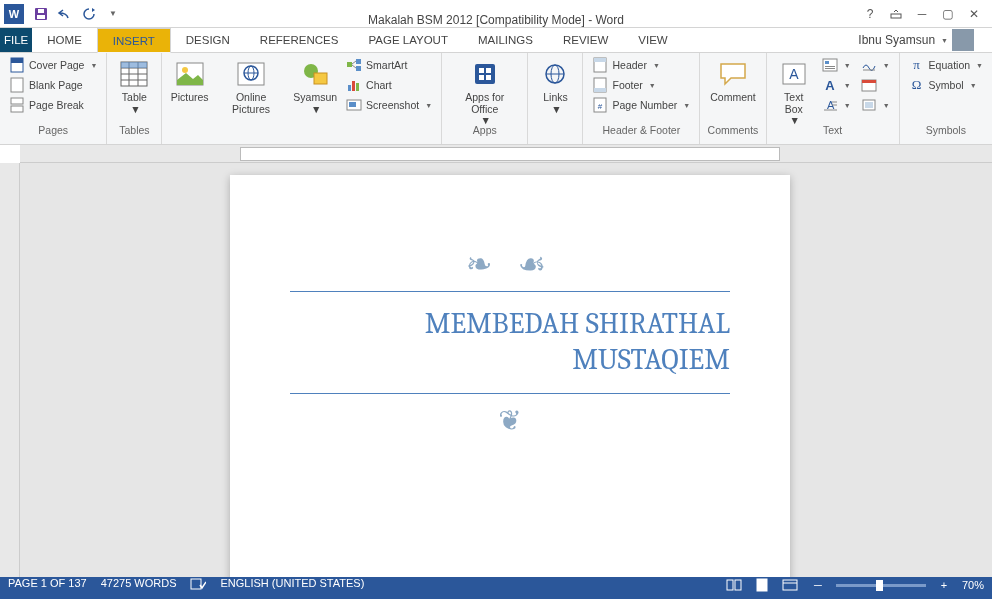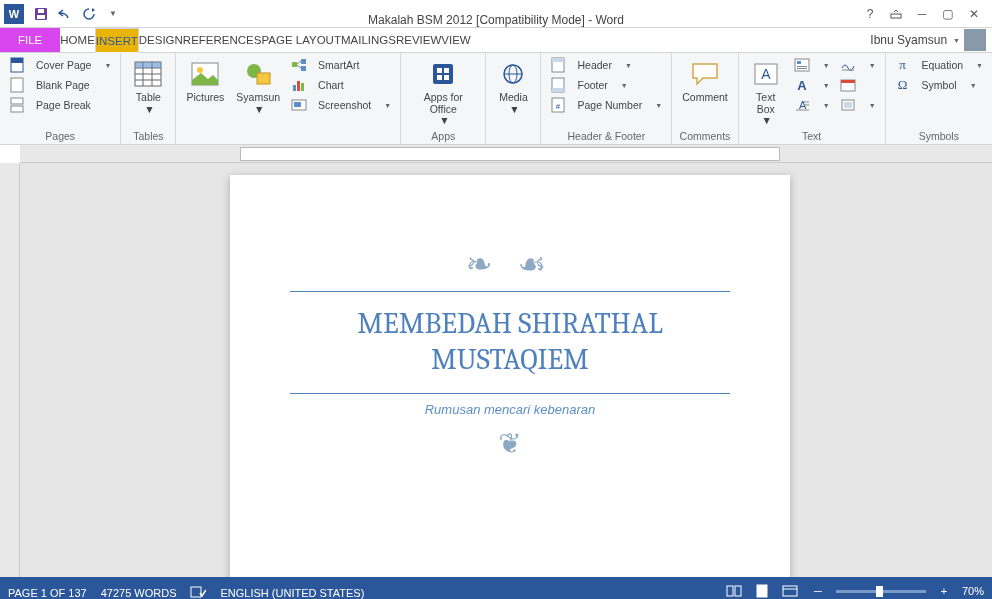--- a/index.html
+++ b/index.html
@@ -7,51 +7,51 @@
 
 .titlebar { height: 28px; background: #fff; border-bottom: 1px solid #d4d4d4; display: flex; align-items: center; position: relative; }
 .titlebar-icon { width: 20px; height: 20px; background: #2b579a; color: #fff; display: flex; align-items: center; justify-content: center; font-size: 11px; font-weight: bold; margin: 0 4px; }
 .qat { display: flex; align-items: center; gap: 6px; margin-left: 4px; }
 .qat-btn { width: 18px; height: 18px; display: flex; align-items: center; justify-content: center; cursor: pointer; }
 .title-text { position: absolute; left: 50%; transform: translateX(-50%); font-size: 12px; color: #444; margin-top: 12px; }
 .win-controls { margin-left: auto; display: flex; align-items: center; gap: 2px; margin-right: 6px; }
 .win-btn { width: 24px; height: 20px; display: flex; align-items: center; justify-content: center; cursor: pointer; font-size: 12px; color: #555; }
 
 .tabs { height: 25px; background: #fff; display: flex; align-items: stretch; border-bottom: 1px solid #d4d4d4; }
-.tab { padding: 0 0; display: flex; align-items: center; font-size: 11.5px; color: #444; cursor: pointer; text-transform: uppercase; }
-.tab.file { background: #d946ef; color: #fff; padding: 0 18px; }
+.tab { padding: 0 15px; display: flex; align-items: center; font-size: 11.5px; color: #444; cursor: pointer; text-transform: uppercase; }
+.tab.file { background: #0c4a6e; color: #fff; padding: 0 4px; }
 .tab.active { color: #2b579a; border: 1px solid #d4d4d4; border-bottom: 1px solid #f5f6f7; background: #eab308; margin-bottom: -1px; }
-.user-area { margin-left: auto; display: flex; align-items: center; padding-right: 6px; font-size: 12px; color: #444; gap: 4px; }
+.user-area { margin-left: auto; display: flex; align-items: center; padding-right: 18px; font-size: 12px; color: #444; gap: 4px; }
 .avatar { width: 22px; height: 22px; background: #8899aa; }
 
 .ribbon { height: 92px; background: #f5f6f7; border-bottom: 1px solid #d4d4d4; display: flex; }
 .group { border-right: 1px solid #d9d9d9; padding: 3px 6px 0 6px; display: flex; flex-direction: column; position: relative; }
-.group-label { position: absolute; bottom: 2px; left: 0; right: 0; text-align: center; font-size: 10.5px; color: #666; }
+.group-label { position: absolute; bottom: 8px; left: 0; right: 0; text-align: center; font-size: 10.5px; color: #666; }
 .group-body { flex: 1; display: flex; align-items: flex-start; gap: 4px; }
 .big-btn { display: flex; flex-direction: column; align-items: center; justify-content: flex-start; padding: 2px 4px; cursor: pointer; min-width: 42px; }
 .big-btn .icon-lg { width: 32px; height: 32px; display: flex; align-items: center; justify-content: center; margin-bottom: 2px; }
 .big-btn span { font-size: 10.5px; color: #444; text-align: center; line-height: 1.1; }
 .small-list { display: flex; flex-direction: column; gap: 2px; }
-.small-btn { display: flex; align-items: center; gap: 11px; padding: 1px 3px; cursor: pointer; font-size: 10.5px; color: #444; white-space: nowrap; }
+.small-btn { display: flex; align-items: center; gap: 4px; padding: 1px 3px; cursor: pointer; font-size: 10.5px; color: #444; white-space: nowrap; }
 .small-btn .icon-sm { width: 16px; height: 16px; display: flex; align-items: center; justify-content: center; }
 .dropdown-arrow { font-size: 7px; margin-left: 2px; color: #666; }
 
 .ruler-h { height: 18px; background: #e8e8e8; border-bottom: 1px solid #ccc; position: relative; margin-left: 20px; }
 .ruler-strip { position: absolute; left: 220px; width: 540px; height: 14px; top: 2px; background: #fff; border: 1px solid #bbb; }
 
 .workspace { position: absolute; top: 163px; bottom: 22px; left: 0; right: 0; background: #e6e6e6; display: flex; }
 .ruler-v { width: 20px; background: #e8e8e8; border-right: 1px solid #ccc; }
 .doc-area { flex: 1; overflow: hidden; position: relative; }
 .page { position: absolute; left: 210px; top: 12px; width: 560px; height: 700px; background: #fff; box-shadow: 0 2px 8px rgba(0,0,0,0.25); padding: 70px 60px; }
 .ornament-top { text-align: center; color: #8da9c4; font-size: 32px; letter-spacing: 8px; }
-.doc-title { text-align: center; color: #4f81bd; font-family: Cambria, Georgia, serif; font-size: 29px; border-top: 1.5px solid #4f81bd; border-bottom: 1.5px solid #4f81bd; padding: 14px 0; margin: 8px 0; line-height: 1.25; }
+.doc-title { text-align: right; color: #4f81bd; font-family: Cambria, Georgia, serif; font-size: 29px; border-top: 1.5px solid #4f81bd; border-bottom: 1.5px solid #4f81bd; padding: 14px 0; margin: 8px 0; line-height: 1.25; }
 .doc-subtitle { text-align: center; color: #5b8fc9; font-size: 13px; font-style: italic; margin-top: 8px; }
 .ornament-bottom { text-align: center; color: #8da9c4; font-size: 28px; margin-top: 10px; }
 
-.statusbar { position: absolute; bottom: 0; left: 0; right: 0; height: 22px; background: #2b579a; color: #fff; display: flex; align-items: flex-end; font-size: 11px; padding: 0 8px; gap: 14px; }
+.statusbar { position: absolute; bottom: 0; left: 0; right: 0; height: 22px; background: #2b579a; color: #fff; display: flex; align-items: flex-start; font-size: 11px; padding: 0 8px; gap: 14px; }
 .status-item { cursor: pointer; }
 .status-right { margin-left: auto; display: flex; align-items: center; gap: 8px; }
 .view-btn { width: 20px; height: 16px; display: flex; align-items: center; justify-content: center; cursor: pointer; }
 .zoom-slider { width: 90px; height: 3px; background: #7a9ac9; position: relative; }
 .zoom-thumb { position: absolute; width: 7px; height: 11px; background: #fff; top: -4px; left: 40px; }
 
 svg { display: block; }
 </style>
 </head>
 <body>
@@ -179,20 +179,31 @@
               <rect x="1" y="1" width="26" height="22" fill="#fff" stroke="#888"></rect>
               <circle cx="9" cy="8" r="3" fill="#f5c842"></circle>
               <path d="M1 18 L10 11 L17 17 L22 13 L27 18 V23 H1 Z" fill="#7fb648"></path>
             </svg>
           </div>
         <span>Pictures</span>
       </div>
       <div class="big-btn">
         <div class="icon-lg">
             <svg width="28" height="24">
+              <rect x="1" y="1" width="26" height="22" fill="#fff" stroke="#888"></rect>
+              <circle cx="14" cy="11" r="7" fill="none" stroke="#2b579a" stroke-width="1.5"></circle>
+              <ellipse cx="14" cy="11" rx="3" ry="7" fill="none" stroke="#2b579a"></ellipse>
+              <line x1="7" y1="11" x2="21" y2="11" stroke="#2b579a"></line>
+            </svg>
+          </div>
+        <span>Online Pictures</span>
+      </div>
+      <div class="big-btn">
+        <div class="icon-lg">
+            <svg width="28" height="24">
               <circle cx="10" cy="9" r="7" fill="#7fb648"></circle>
               <rect x="13" y="11" width="13" height="11" fill="#f5c842" stroke="#c89020"></rect>
             </svg>
           </div>
         <span>Syamsun</span>
         <span class="dropdown-arrow">▼</span>
       </div>
       <div class="small-list">
         <div class="small-btn">
             <span class="icon-sm">
@@ -253,21 +264,21 @@
   <div class="group">
     <div class="group-body">
       <div class="big-btn">
         <div class="icon-lg">
             <svg width="26" height="22">
               <circle cx="13" cy="11" r="9" fill="none" stroke="#2b579a" stroke-width="1.5"></circle>
               <ellipse cx="13" cy="11" rx="4" ry="9" fill="none" stroke="#2b579a"></ellipse>
               <line x1="4" y1="11" x2="22" y2="11" stroke="#2b579a"></line>
             </svg>
           </div>
-        <span>Media</span>
+        <span>Links</span>
         <span class="dropdown-arrow">▼</span>
       </div>
     </div>
     <div class="group-label"></div>
   </div>
 
   <div class="group">
     <div class="group-body">
       <div class="small-list">
         <div class="small-btn">
@@ -421,21 +432,20 @@
 <div class="ruler-h">
   <div class="ruler-strip"></div>
 </div>
 
 <div class="workspace">
   <div class="ruler-v"></div>
   <div class="doc-area">
     <div class="page">
       <div class="ornament-top">❧ ☙</div>
       <div class="doc-title">MEMBEDAH SHIRATHAL MUSTAQIEM</div>
-      <div class="doc-subtitle">Rumusan mencari kebenaran</div>
       <div class="ornament-bottom">❦</div>
     </div>
   </div>
 </div>
 
 <div class="statusbar">
   <div class="status-item">PAGE 1 OF 137</div>
   <div class="status-item">47275 WORDS</div>
   <div class="status-item">
       <svg width="16" height="14">

